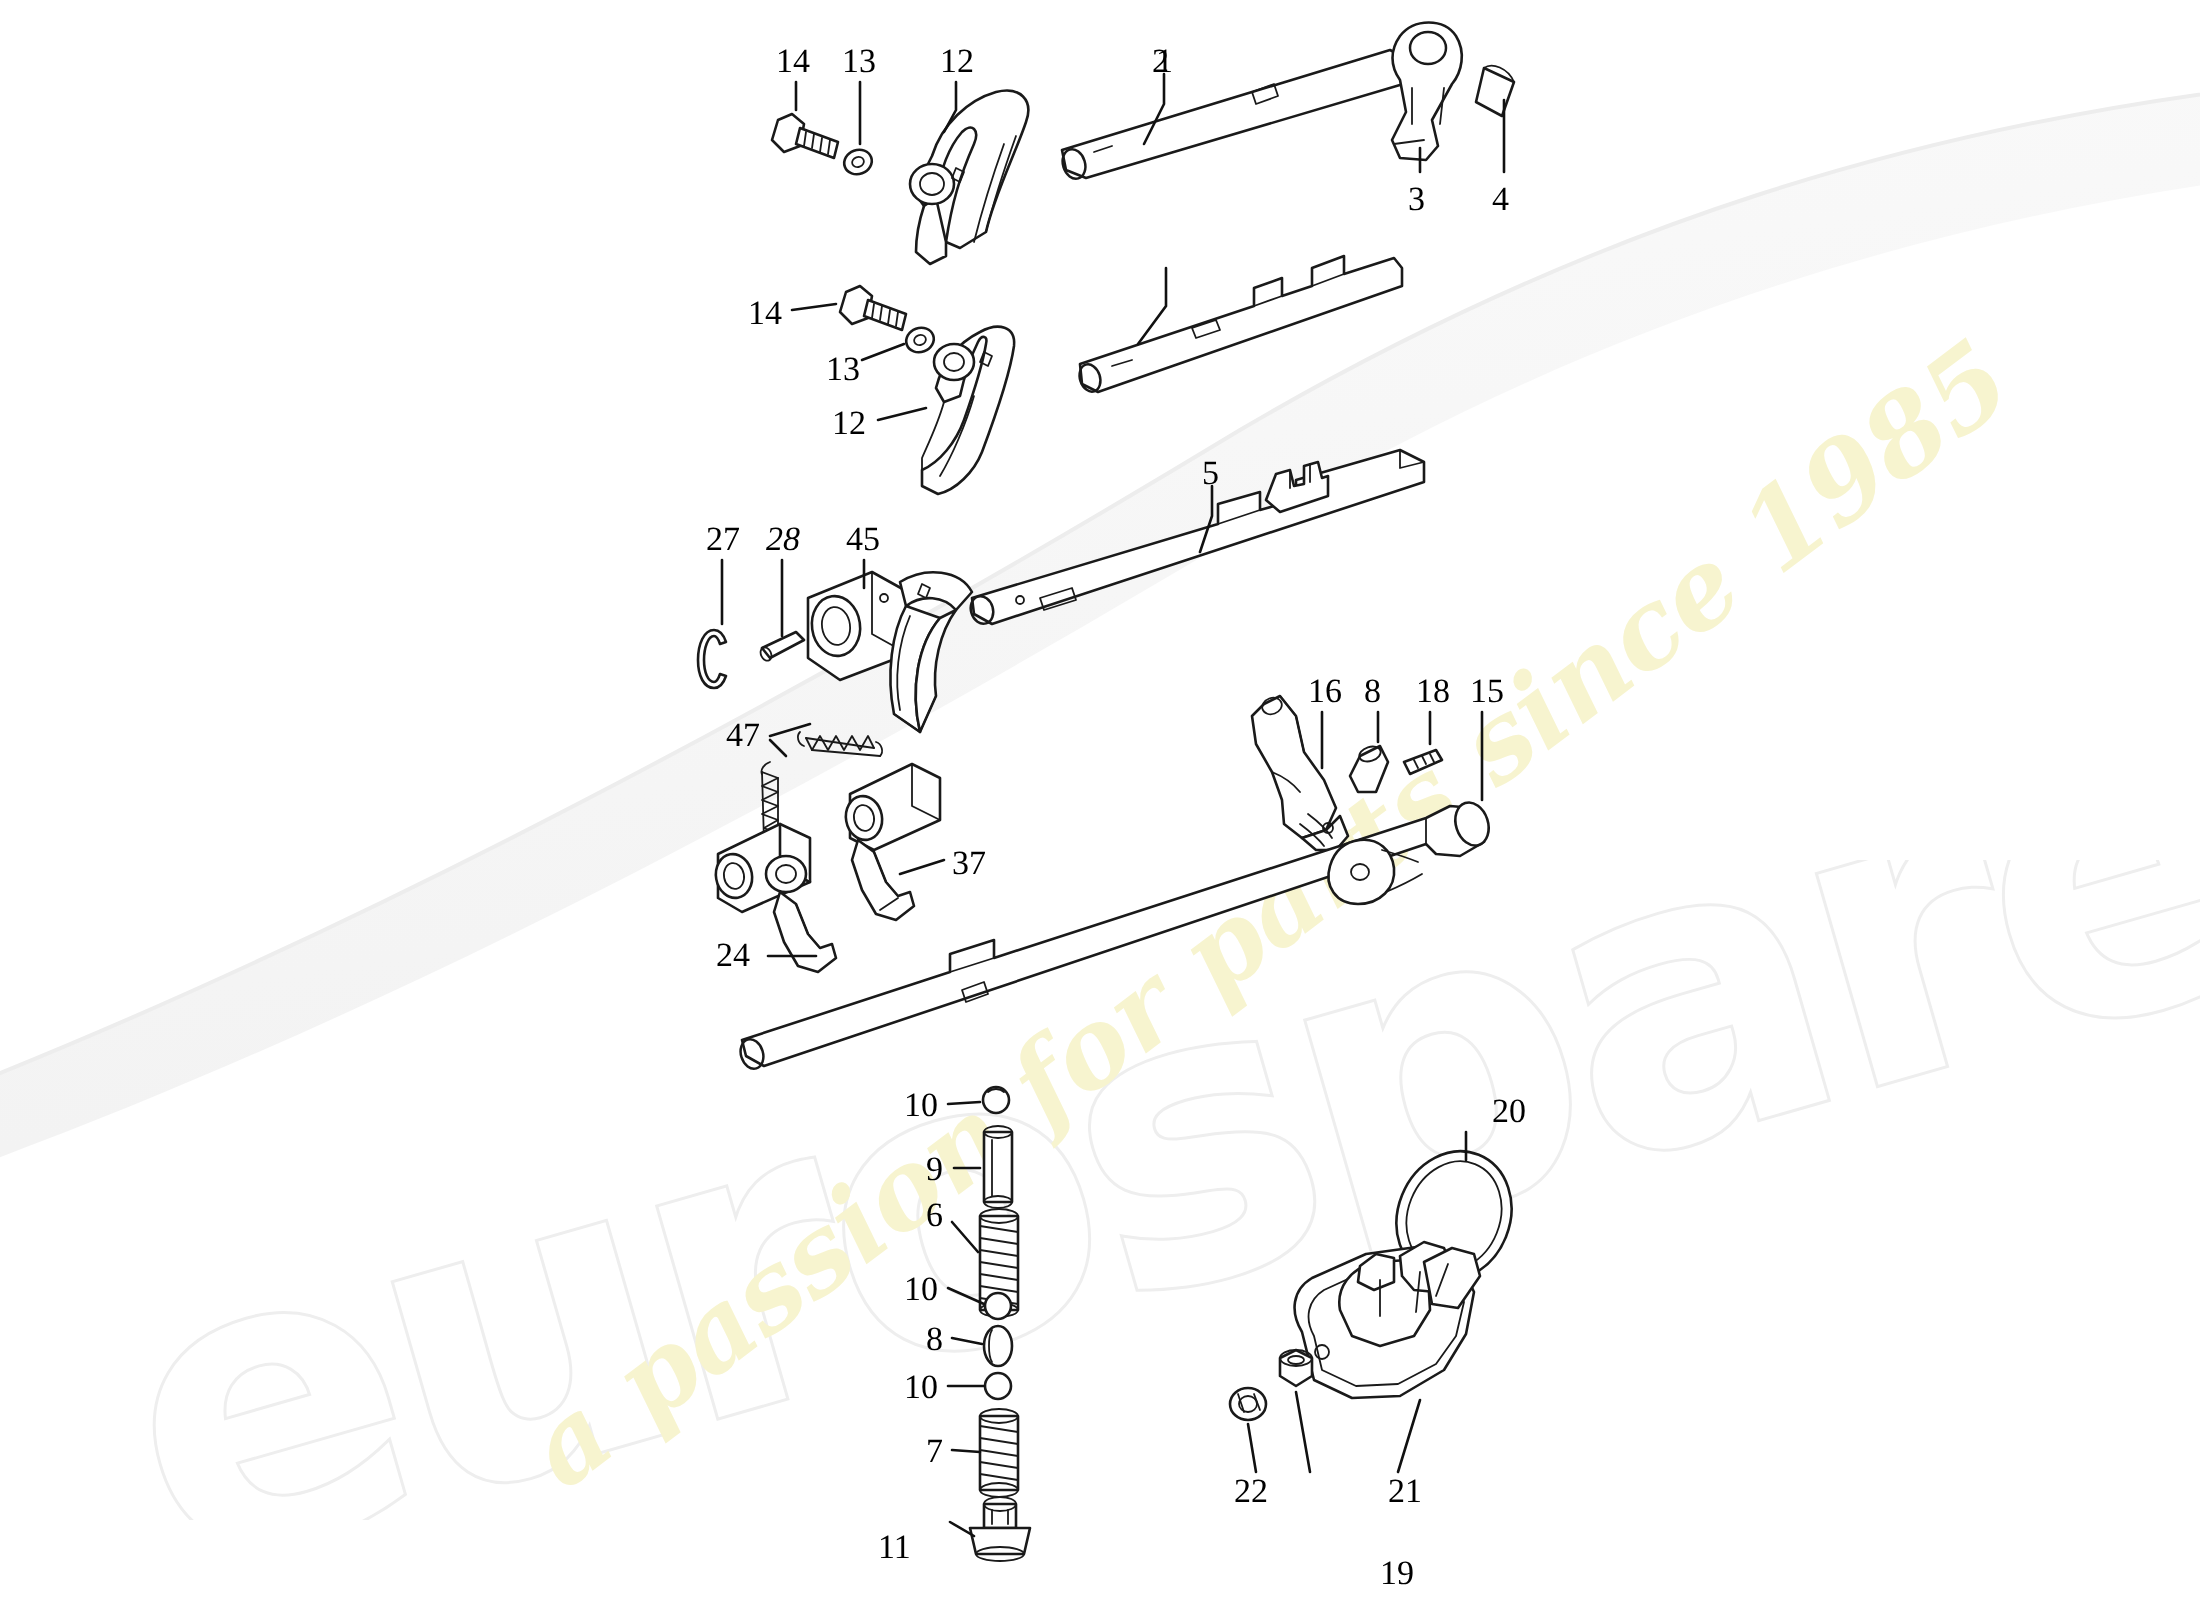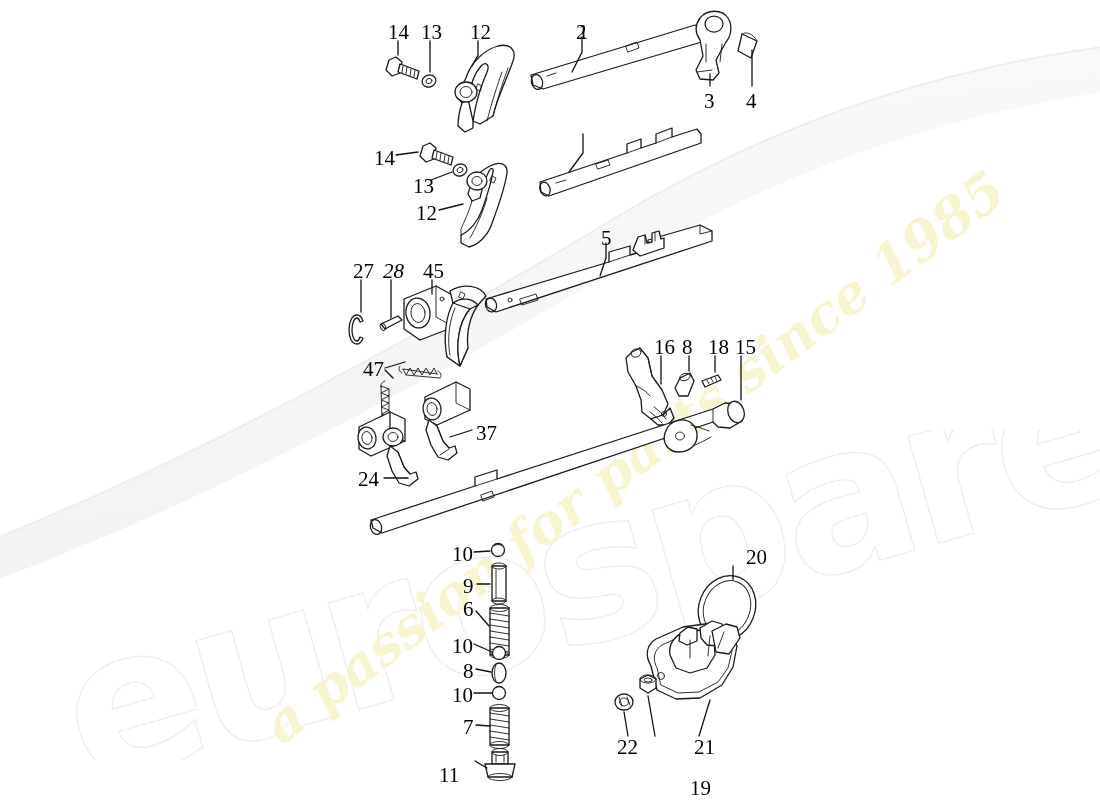--- a/index.html
+++ b/index.html
@@ -91,21 +91,21 @@
     stroke-width: 1.3;
     fill: none;
     stroke-linecap: round;
   }
 
   
   .callout {
     position: absolute;
     z-index: 5;
     font-family: "Liberation Serif", serif;
-    font-size: 21px;
+    font-size: 17px;
     color: #000000;
     line-height: 1;
     white-space: nowrap;
     user-select: none;
   }
 </style>
 </head>
 <body>
 
 <div id="page">

